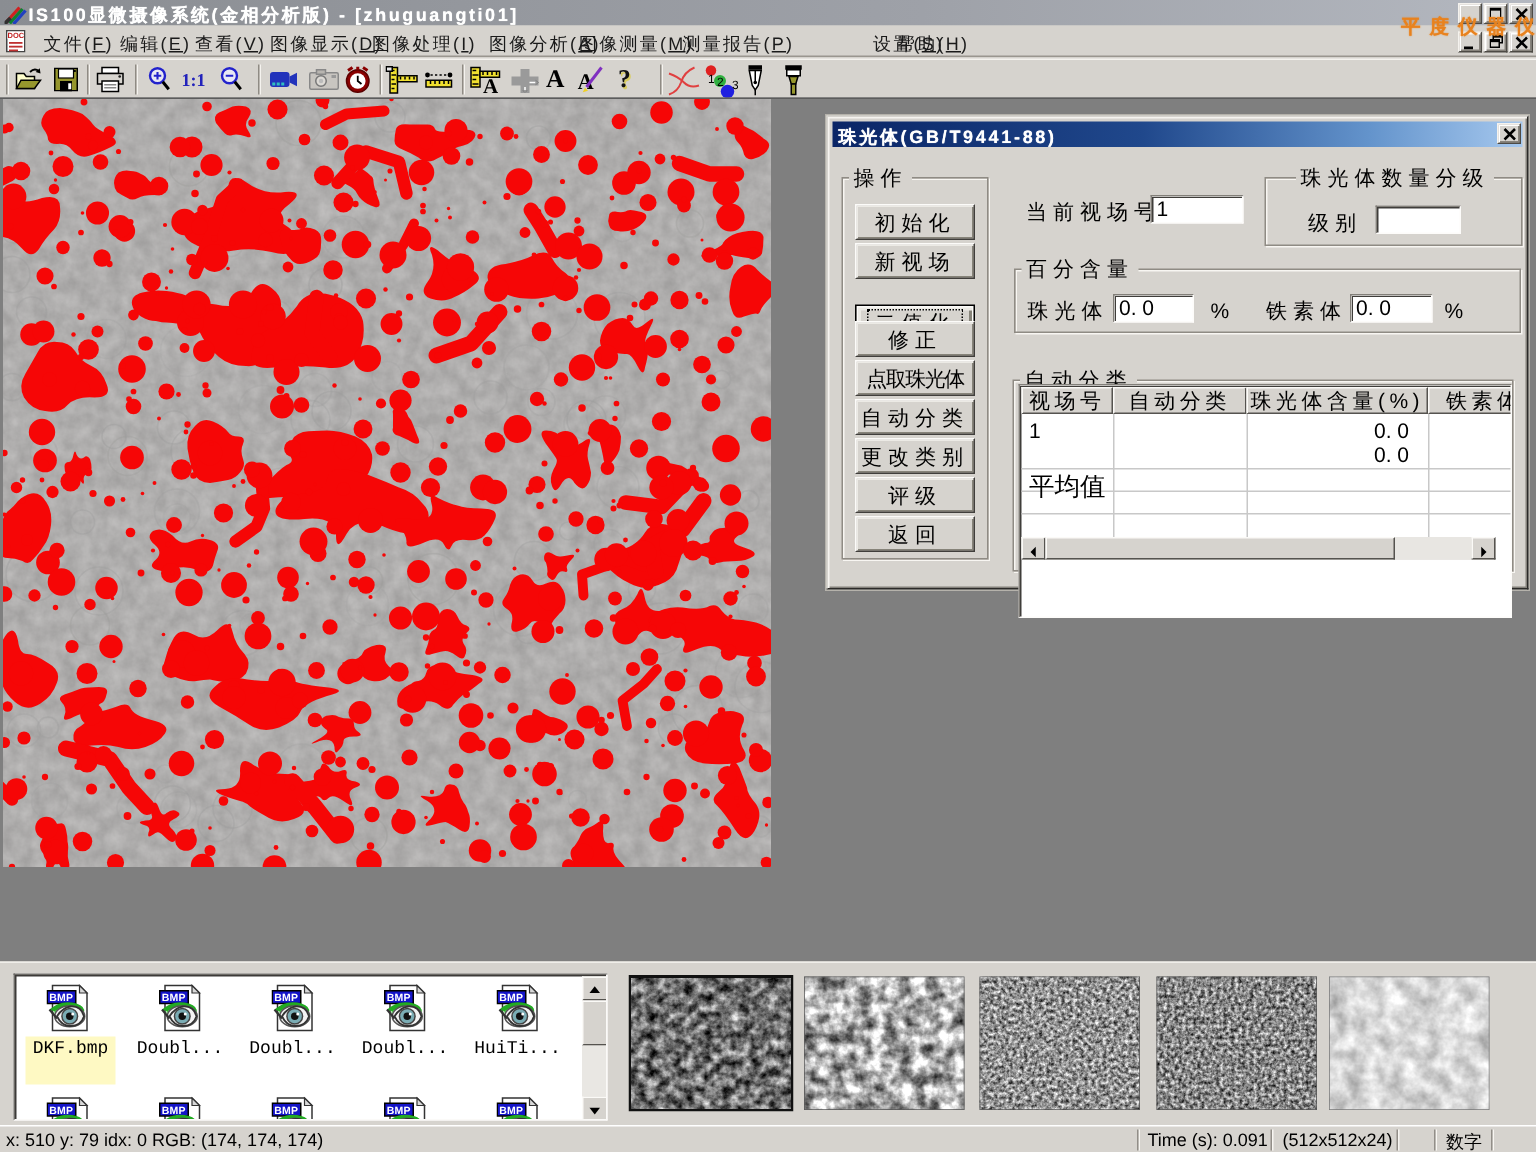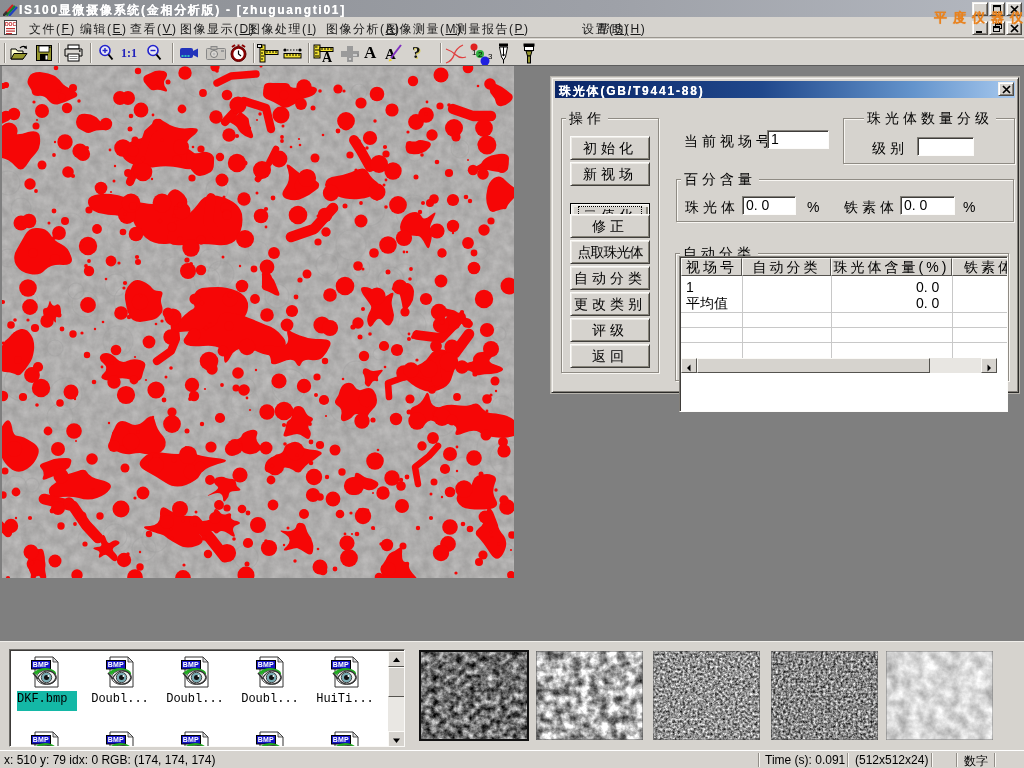--- a/index.html
+++ b/index.html
@@ -1009,21 +1009,21 @@
 <div class="cell" style="left:151px;top:1px;width:121px;height:18px">珠光体含量(%)</div>
 <div class="cell" style="left:272px;top:1px;width:80px;height:18px;text-align:left;padding-left:11px">铁素体</div>
 <div class="abs" style="left:62px;top:19px;width:1px;height:82px;background:#c8c8c8"></div>
 <div class="abs" style="left:151px;top:19px;width:1px;height:82px;background:#c8c8c8"></div>
 <div class="abs" style="left:272px;top:19px;width:1px;height:82px;background:#c8c8c8"></div>
 <div class="abs" style="left:1px;top:55px;width:328px;height:1px;background:#c8c8c8"></div>
 <div class="abs" style="left:1px;top:70px;width:328px;height:1px;background:#c8c8c8"></div>
 <div class="abs" style="left:1px;top:85px;width:328px;height:1px;background:#c8c8c8"></div>
 
 <div class="abs" style="left:6px;top:22px;font-size:14px">1</div>
-<div class="abs" style="left:6px;top:38px;font-size:14px">平均值</div>
+<div class="abs" style="left:6px;top:56px;font-size:17px">平均值</div>
 <div class="abs" style="left:236px;top:22px;font-size:14px">0. 0</div>
 <div class="abs" style="left:236px;top:38px;font-size:14px">0. 0</div>
 <div class="abs" style="left:1px;top:101px;width:316px;height:15px;background:#d6d3ce">
 <div class="cell" style="left:0;top:0;width:16px;height:15px"><svg width="8" height="8" viewBox="0 0 8 8" style="margin-top:3px">
             <path d="M5.5 0.5 L2 4 L5.5 7.5 Z" fill="#000"></path>
           </svg></div>
 <div class="cell" style="left:16px;top:0;width:233px;height:15px"></div>
 <div class="abs" style="left:249px;top:0;width:51px;height:15px;background:#e8e6e2"></div>
 <div class="cell" style="left:300px;top:0;width:16px;height:15px"><svg width="8" height="8" viewBox="0 0 8 8" style="margin-top:3px">
             <path d="M2.5 0.5 L6 4 L2.5 7.5 Z" fill="#000"></path>
@@ -1061,21 +1061,21 @@
       </svg>
 <svg class="abs" style="left:171px;top:6px" width="32" height="32" viewBox="0 0 32 32">
         <use href="#bmpicon"></use>
       </svg>
 <svg class="abs" style="left:246px;top:6px" width="32" height="32" viewBox="0 0 32 32">
         <use href="#bmpicon"></use>
       </svg>
 <svg class="abs" style="left:321px;top:6px" width="32" height="32" viewBox="0 0 32 32">
         <use href="#bmpicon"></use>
       </svg>
-<div class="abs" style="left:7px;top:41px;width:60px;height:20px;background:#14b8a6;font-family:'Liberation Mono',monospace;font-size:12px;line-height:16px;white-space:nowrap">DKF.bmp</div>
+<div class="abs" style="left:7px;top:41px;width:60px;height:32px;background:#fef9c3;font-family:'Liberation Mono',monospace;font-size:12px;line-height:16px;text-align:center;white-space:nowrap">DKF.bmp</div>
 <div class="abs" style="left:78px;top:41px;width:64px;font-family:'Liberation Mono',monospace;font-size:12px;line-height:16px;text-align:center;white-space:nowrap">Doubl...</div>
 <div class="abs" style="left:153px;top:41px;width:64px;font-family:'Liberation Mono',monospace;font-size:12px;line-height:16px;text-align:center;white-space:nowrap">Doubl...</div>
 <div class="abs" style="left:228px;top:41px;width:64px;font-family:'Liberation Mono',monospace;font-size:12px;line-height:16px;text-align:center;white-space:nowrap">Doubl...</div>
 <div class="abs" style="left:303px;top:41px;width:64px;font-family:'Liberation Mono',monospace;font-size:12px;line-height:16px;text-align:center;white-space:nowrap">HuiTi...</div>
 <svg class="abs" style="left:21px;top:81px" width="32" height="32" viewBox="0 0 32 32">
         <use href="#bmpicon"></use>
       </svg>
 <svg class="abs" style="left:96px;top:81px" width="32" height="32" viewBox="0 0 32 32">
         <use href="#bmpicon"></use>
       </svg>

